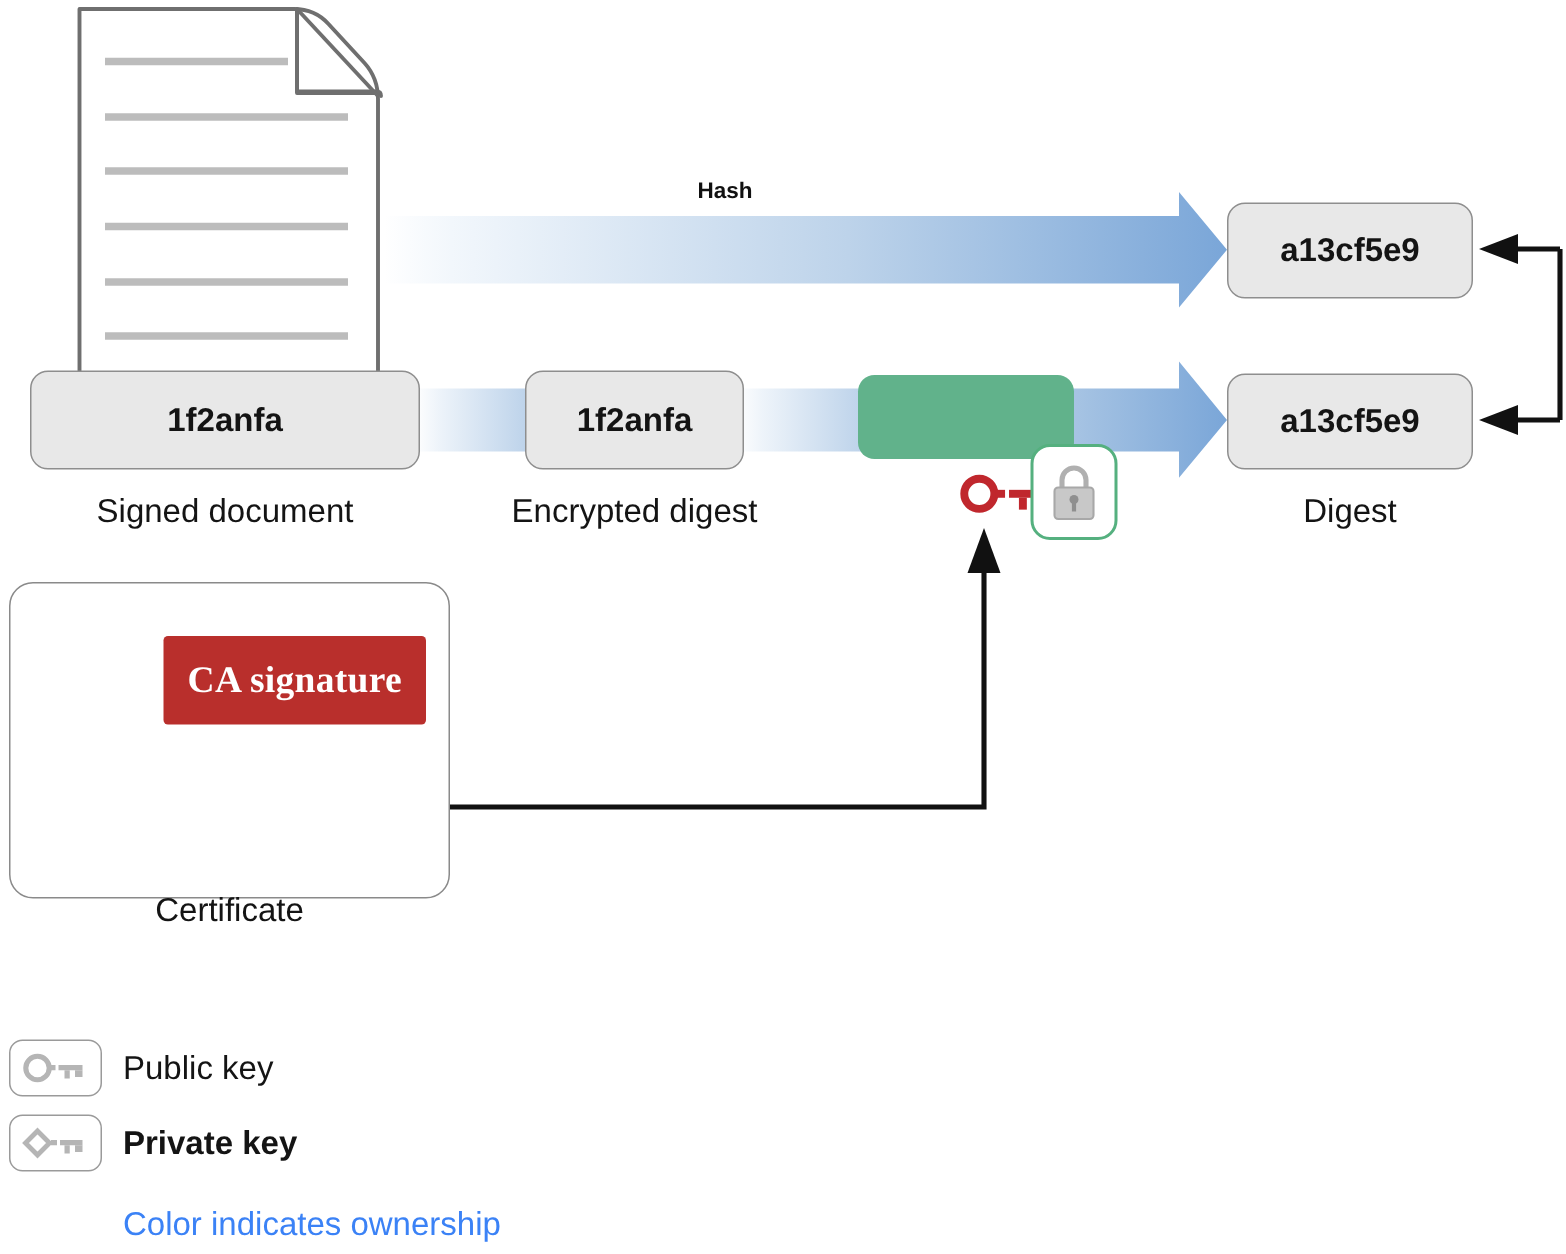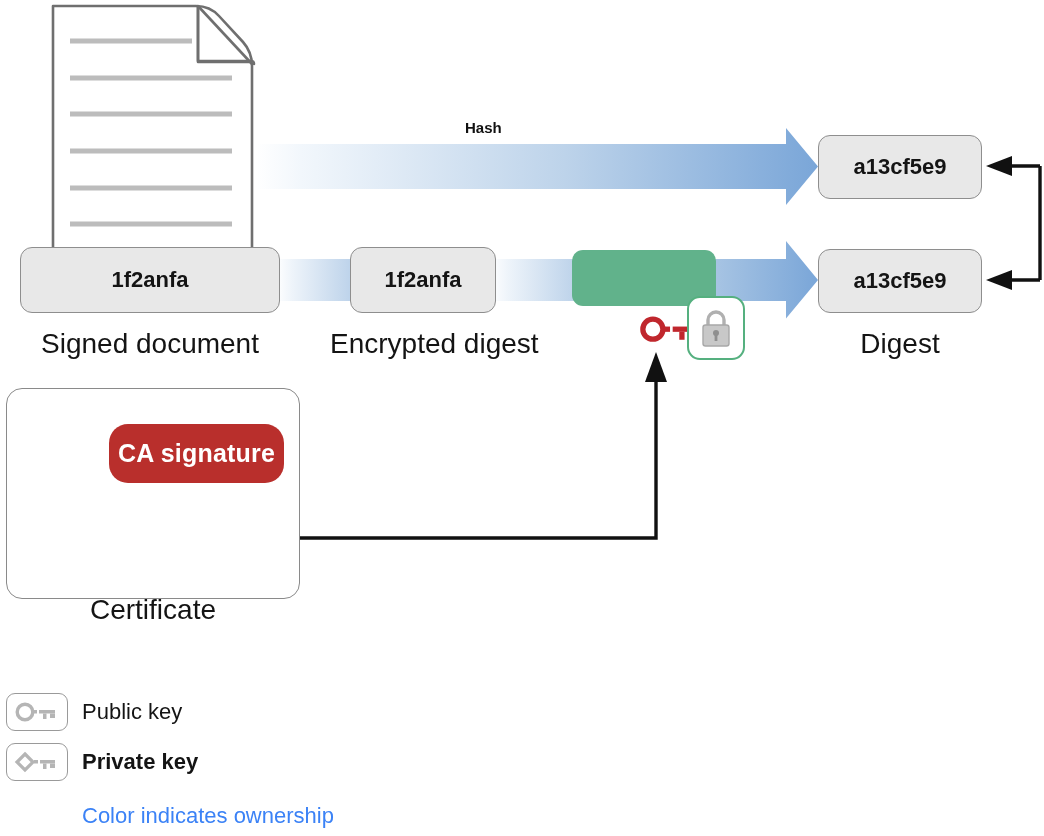--- a/index.html
+++ b/index.html
@@ -39,21 +39,21 @@
     justify-content: center;
     font-size: 22px;
     color: #141414;
     box-sizing: border-box;
     font-weight: bold;
   }
 
   
   .caption {
     position: absolute;
-    font-size: 28px;
+    font-size: 22px;
     color: #141414;
     white-space: nowrap;
     text-align: center;
   }
 
   
   .arrow-label {
     position: absolute;
     font-size: 15px;
     font-weight: bold;
@@ -84,28 +84,29 @@
   .cert-card {
     position: absolute;
     background: #ffffff;
     border: 1.8px solid #8a8a8a;
     border-radius: 16px;
     box-sizing: border-box;
   }
   .ca-sig {
     position: absolute;
     background: #b92f2c;
-    border-radius: 19px;
+    border-radius: 3px;
     display: flex;
     align-items: center;
     justify-content: center;
     color: #ffffff;
     font-size: 25px;
     font-weight: bold;
     letter-spacing: 0.2px;
+    font-family: Liberation Serif, serif;
   }
 
   
   .legend-row {
     position: absolute;
     display: flex;
     align-items: center;
     text-align: right;
   }
   .legend-swatch {

